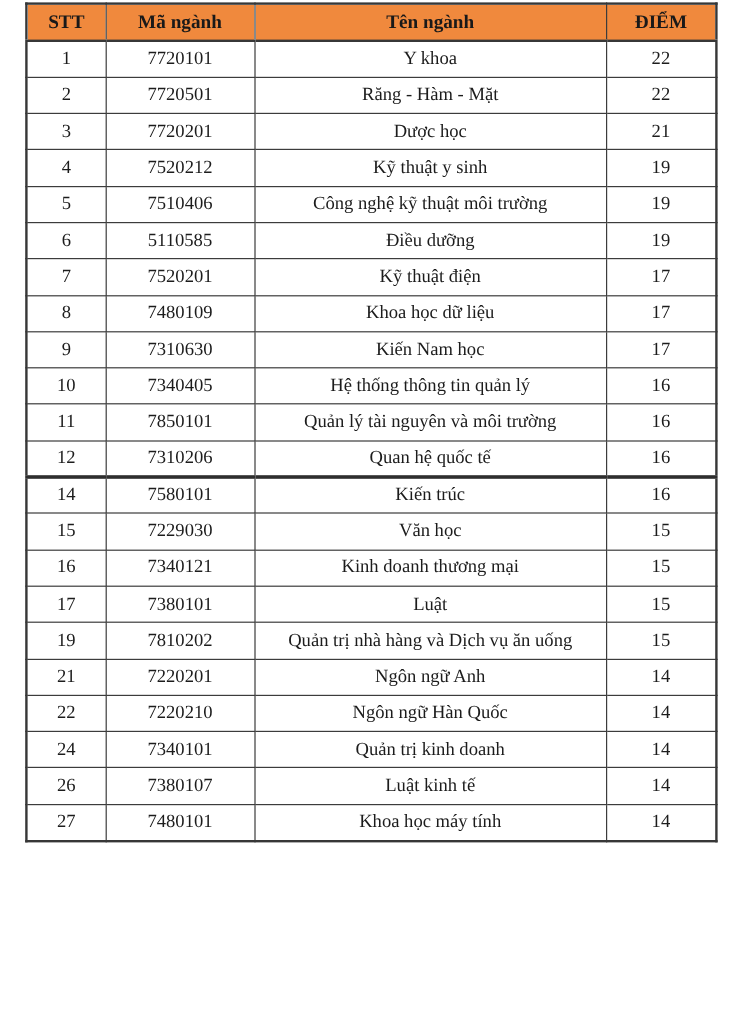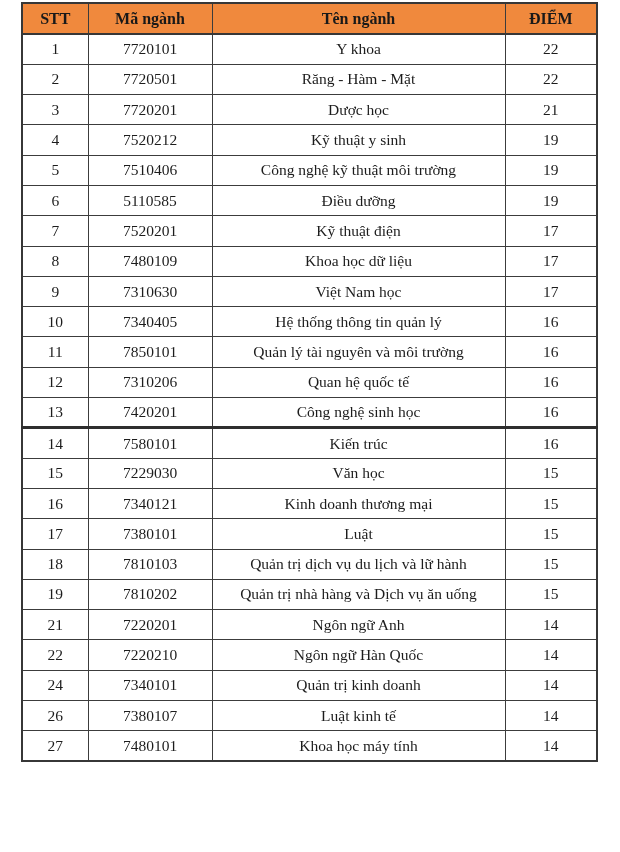--- a/index.html
+++ b/index.html
@@ -117,45 +117,39 @@
   </tr>
         <tr>
     <td class="cell-stt">8</td>
     <td class="cell-code">7480109</td>
     <td class="cell-name">Khoa học dữ liệu</td>
     <td class="cell-score">17</td>
   </tr>
         <tr>
     <td class="cell-stt">9</td>
     <td class="cell-code">7310630</td>
-    <td class="cell-name">Việt Nam học</td>
+    <td class="cell-name">Kiến Nam học</td>
     <td class="cell-score">17</td>
   </tr>
         <tr>
     <td class="cell-stt">10</td>
     <td class="cell-code">7340405</td>
     <td class="cell-name">Hệ thống thông tin quản lý</td>
     <td class="cell-score">16</td>
   </tr>
         <tr>
     <td class="cell-stt">11</td>
     <td class="cell-code">7850101</td>
     <td class="cell-name">Quản lý tài nguyên và môi trường</td>
     <td class="cell-score">16</td>
   </tr>
         <tr>
     <td class="cell-stt">12</td>
     <td class="cell-code">7310206</td>
     <td class="cell-name">Quan hệ quốc tế</td>
-    <td class="cell-score">16</td>
-  </tr>
-        <tr>
-    <td class="cell-stt">13</td>
-    <td class="cell-code">7420201</td>
-    <td class="cell-name">Công nghệ sinh học</td>
     <td class="cell-score">16</td>
   </tr>
         <tr class="thick-top">
     <td class="cell-stt">14</td>
     <td class="cell-code">7580101</td>
     <td class="cell-name">Kiến trúc</td>
     <td class="cell-score">16</td>
   </tr>
         <tr>
     <td class="cell-stt">15</td>
@@ -169,26 +163,20 @@
     <td class="cell-name">Kinh doanh thương mại</td>
     <td class="cell-score">15</td>
   </tr>
         <tr>
     <td class="cell-stt">17</td>
     <td class="cell-code">7380101</td>
     <td class="cell-name">Luật</td>
     <td class="cell-score">15</td>
   </tr>
         <tr>
-    <td class="cell-stt">18</td>
-    <td class="cell-code">7810103</td>
-    <td class="cell-name">Quản trị dịch vụ du lịch và lữ hành</td>
-    <td class="cell-score">15</td>
-  </tr>
-        <tr>
     <td class="cell-stt">19</td>
     <td class="cell-code">7810202</td>
     <td class="cell-name">Quản trị nhà hàng và Dịch vụ ăn uống</td>
     <td class="cell-score">15</td>
   </tr>
         <tr>
     <td class="cell-stt">21</td>
     <td class="cell-code">7220201</td>
     <td class="cell-name">Ngôn ngữ Anh</td>
     <td class="cell-score">14</td>

